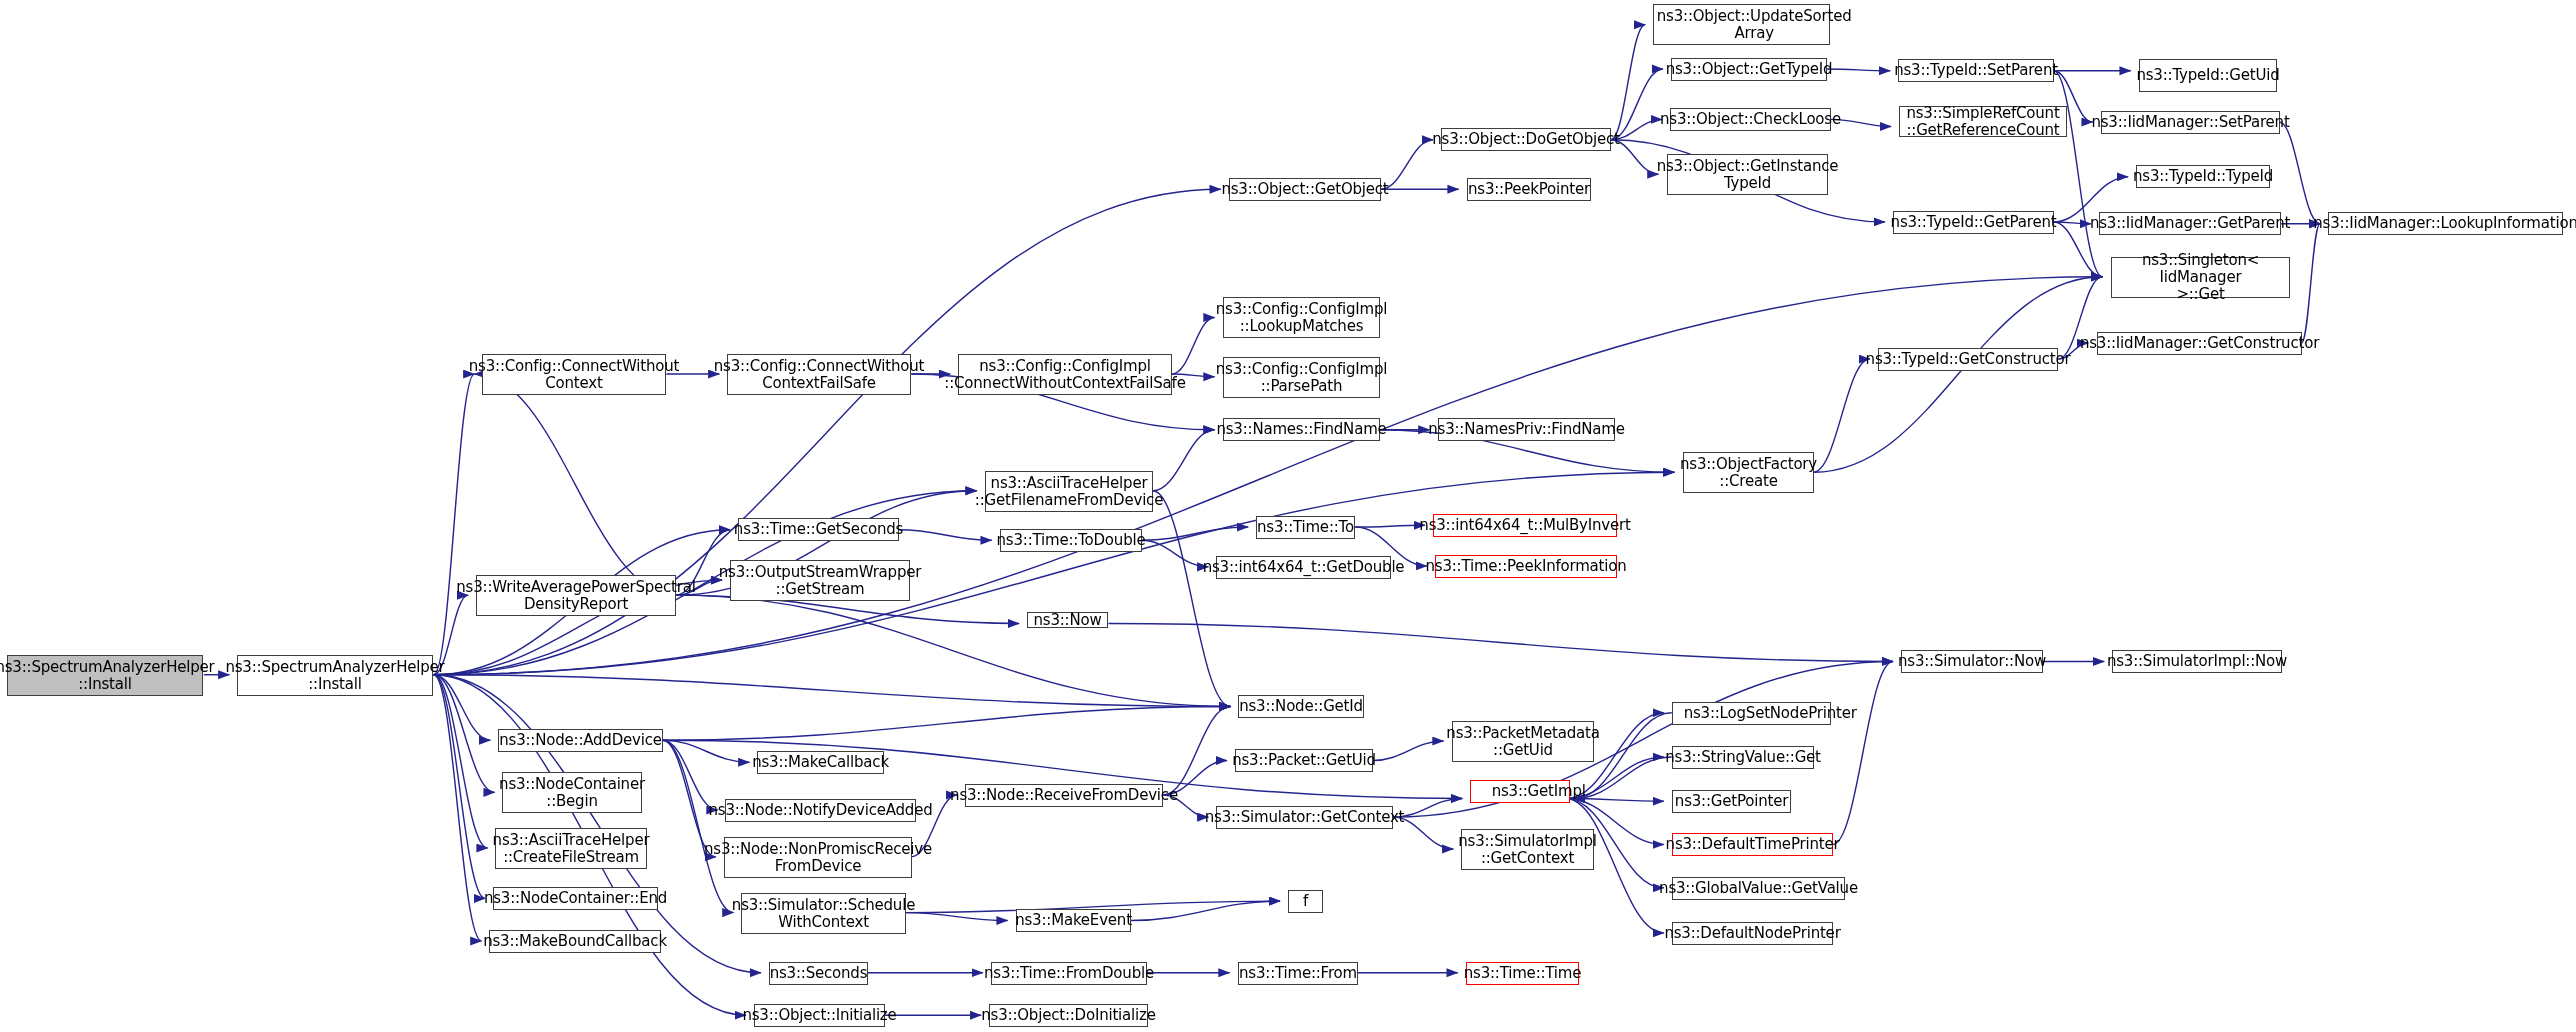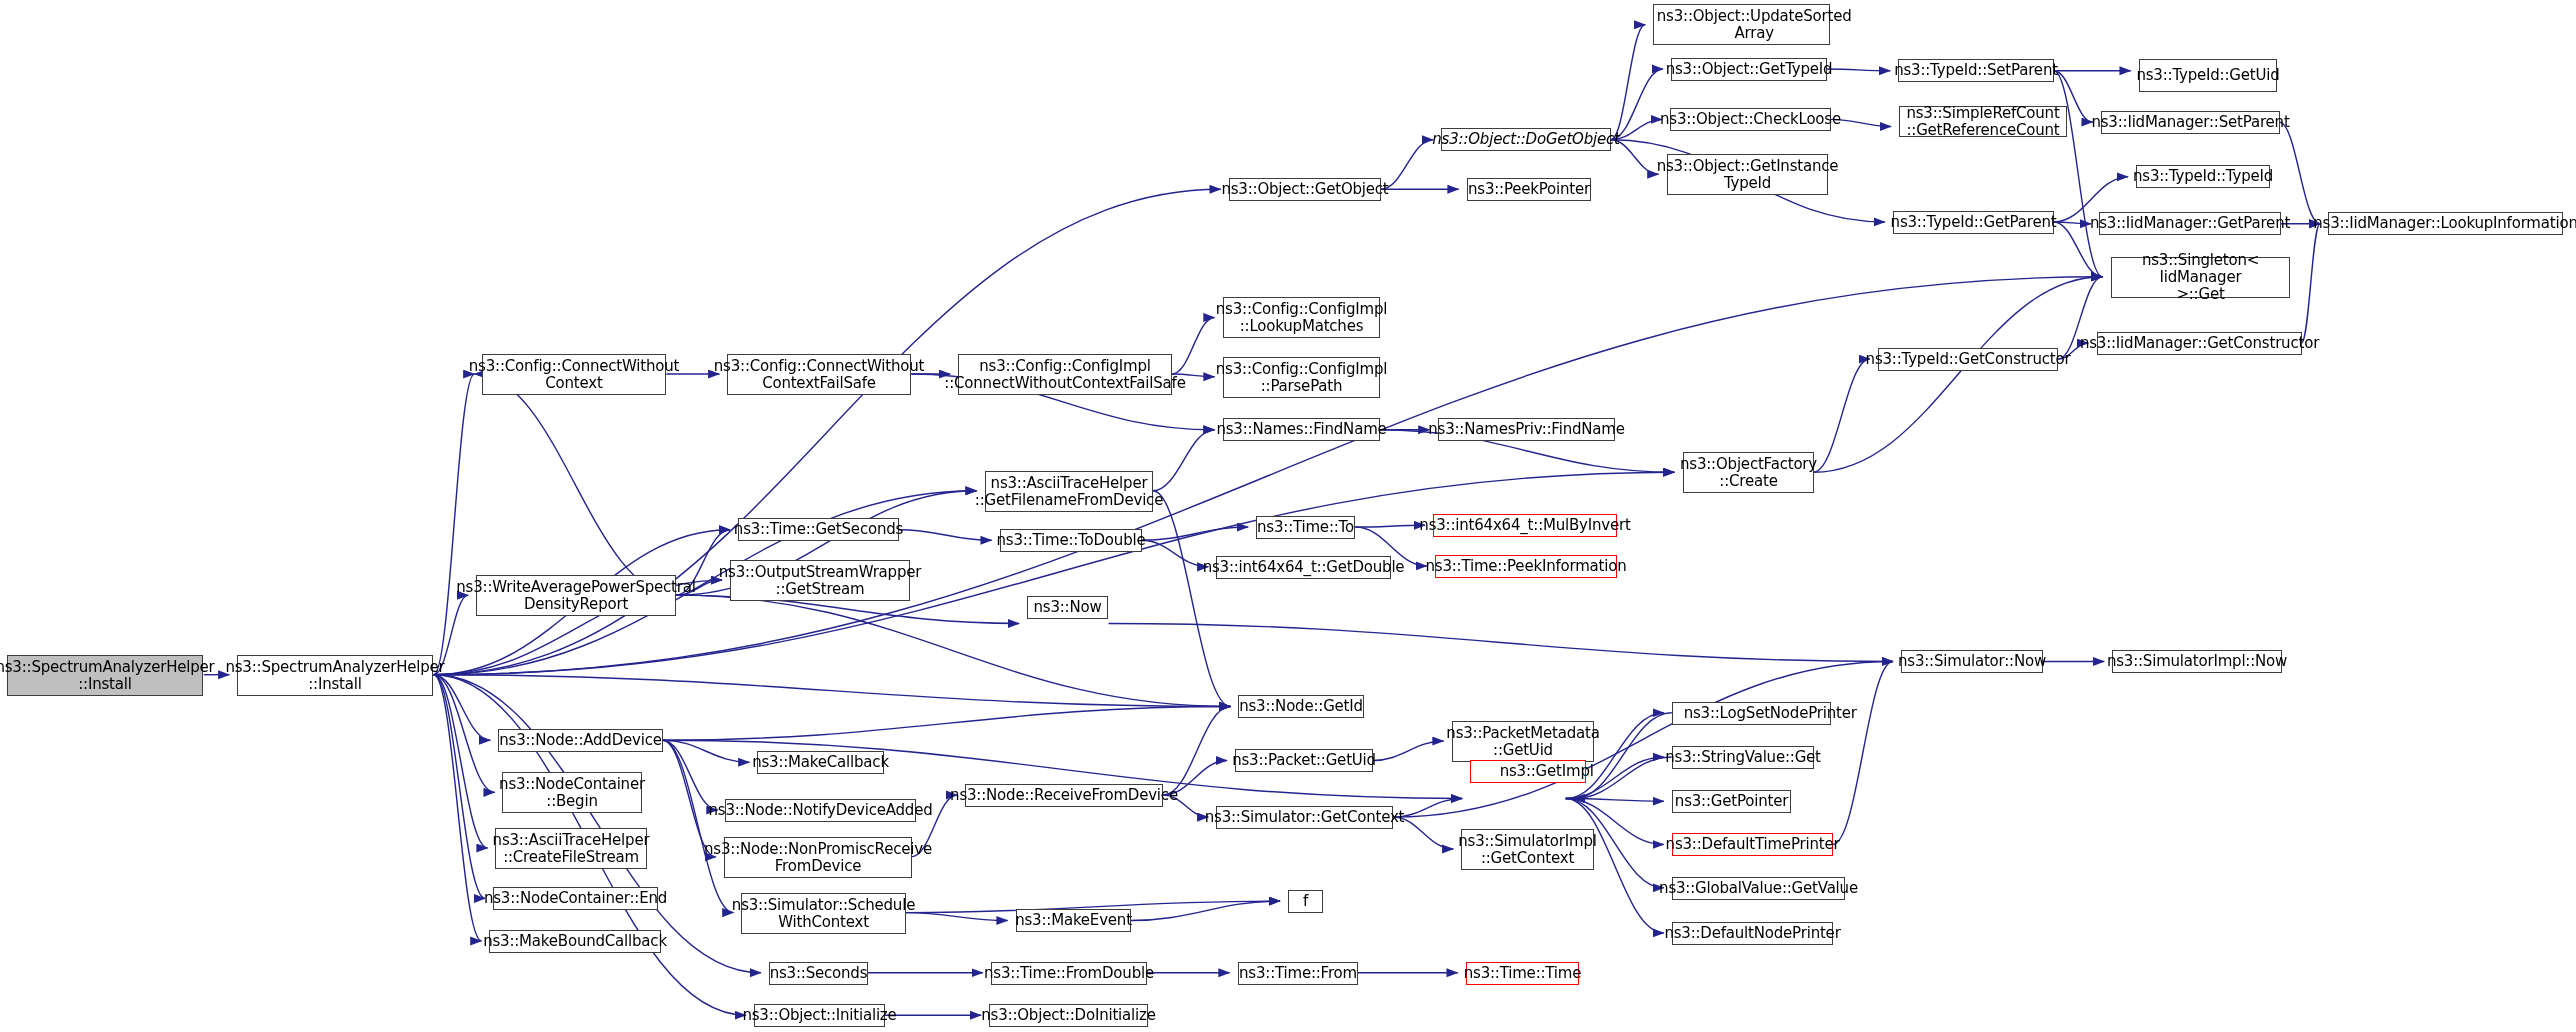--- a/index.html
+++ b/index.html
@@ -166,53 +166,53 @@
       <div class="node" style="left: 985px; top: 471px; width: 168px; height: 41px;">ns3::AsciiTraceHelper
 ::GetFilenameFromDevice</div>
       <div class="node" style="left: 738px; top: 518px; width: 161px; height: 23px;">ns3::Time::GetSeconds</div>
       <div class="node" style="left: 1000px; top: 529px; width: 142px; height: 23px;">ns3::Time::ToDouble</div>
       <div class="node" style="left: 1256px; top: 516px; width: 99px; height: 23px;">ns3::Time::To</div>
       <div class="node red" style="left: 1433px; top: 514px; width: 184px; height: 23px;">ns3::int64x64_t::MulByInvert</div>
       <div class="node red" style="left: 1435px; top: 555px; width: 182px; height: 23px;">ns3::Time::PeekInformation</div>
       <div class="node" style="left: 1216px; top: 556px; width: 175px; height: 23px;">ns3::int64x64_t::GetDouble</div>
       <div class="node" style="left: 730px; top: 560px; width: 180px; height: 41px;">ns3::OutputStreamWrapper
 ::GetStream</div>
-      <div class="node" style="left: 1027px; top: 596px; width: 81px; height: 23px;">ns3::Now</div>
+      <div class="node" style="left: 1027px; top: 612px; width: 81px; height: 16px;">ns3::Now</div>
       <div class="node" style="left: 1238px; top: 695px; width: 126px; height: 23px;">ns3::Node::GetId</div>
       <div class="node" style="left: 757px; top: 751px; width: 127px; height: 23px;">ns3::MakeCallback</div>
       <div class="node" style="left: 725px; top: 799px; width: 191px; height: 23px;">ns3::Node::NotifyDeviceAdded</div>
       <div class="node" style="left: 724px; top: 837px; width: 188px; height: 41px;">ns3::Node::NonPromiscReceive
 FromDevice</div>
       <div class="node" style="left: 965px; top: 784px; width: 198px; height: 23px;">ns3::Node::ReceiveFromDevice</div>
       <div class="node" style="left: 1235px; top: 749px; width: 138px; height: 23px;">ns3::Packet::GetUid</div>
       <div class="node" style="left: 1452px; top: 721px; width: 142px; height: 41px;">ns3::PacketMetadata
 ::GetUid</div>
       <div class="node" style="left: 1216px; top: 806px; width: 177px; height: 23px;">ns3::Simulator::GetContext</div>
-      <div class="node red" style="left: 1470px; top: 760px; width: 116px; height: 23px; padding-left: 40px;">ns3::GetImpl</div>
+      <div class="node red" style="left: 1470px; top: 780px; width: 100px; height: 23px; padding-left: 40px;">ns3::GetImpl</div>
       <div class="node" style="left: 1461px; top: 829px; width: 133px; height: 41px;">ns3::SimulatorImpl
 ::GetContext</div>
       <div class="node" style="left: 1672px; top: 702px; width: 159px; height: 23px; padding-left: 40px;">ns3::LogSetNodePrinter</div>
       <div class="node" style="left: 1672px; top: 746px; width: 142px; height: 23px;">ns3::StringValue::Get</div>
       <div class="node" style="left: 1672px; top: 790px; width: 119px; height: 23px;">ns3::GetPointer</div>
       <div class="node red" style="left: 1672px; top: 833px; width: 161px; height: 23px;">ns3::DefaultTimePrinter</div>
       <div class="node" style="left: 1672px; top: 877px; width: 173px; height: 23px;">ns3::GlobalValue::GetValue</div>
       <div class="node" style="left: 1672px; top: 922px; width: 161px; height: 23px;">ns3::DefaultNodePrinter</div>
       <div class="node" style="left: 741px; top: 893px; width: 165px; height: 41px;">ns3::Simulator::Schedule
 WithContext</div>
       <div class="node" style="left: 1016px; top: 909px; width: 115px; height: 23px;">ns3::MakeEvent</div>
       <div class="node" style="left: 1288px; top: 890px; width: 35px; height: 23px;">f</div>
       <div class="node" style="left: 769px; top: 962px; width: 99px; height: 23px;">ns3::Seconds</div>
       <div class="node" style="left: 991px; top: 962px; width: 156px; height: 23px;">ns3::Time::FromDouble</div>
       <div class="node" style="left: 1238px; top: 962px; width: 120px; height: 23px;">ns3::Time::From</div>
       <div class="node red" style="left: 1466px; top: 962px; width: 113px; height: 23px;">ns3::Time::Time</div>
       <div class="node" style="left: 754px; top: 1004px; width: 131px; height: 23px;">ns3::Object::Initialize</div>
       <div class="node" style="left: 989px; top: 1004px; width: 159px; height: 23px;">ns3::Object::DoInitialize</div>
       <div class="node" style="left: 1229px; top: 178px; width: 152px; height: 23px;">ns3::Object::GetObject</div>
       <div class="node" style="left: 1467px; top: 178px; width: 124px; height: 23px;">ns3::PeekPointer</div>
-      <div class="node" style="left: 1441px; top: 128px; width: 170px; height: 23px; font-style: italic;">ns3::Object::DoGetObject</div>
+      <div class="node" style="left: 1441px; top: 128px; width: 170px; height: 23px;">ns3::Object::DoGetObject</div>
       <div class="node" style="left: 1653px; top: 4.4px; width: 177px; height: 41px; padding-left: 28px;">ns3::Object::UpdateSorted
 Array</div>
       <div class="node" style="left: 1671px; top: 58px; width: 156px; height: 23px;">ns3::Object::GetTypeId</div>
       <div class="node" style="left: 1670px; top: 108px; width: 161px; height: 23px;">ns3::Object::CheckLoose</div>
       <div class="node" style="left: 1667px; top: 154px; width: 161px; height: 41px;">ns3::Object::GetInstance
 TypeId</div>
       <div class="node" style="left: 1899px; top: 106px; width: 168px; height: 31px;">ns3::SimpleRefCount
 ::GetReferenceCount</div>
       <div class="node" style="left: 1898px; top: 59px; width: 156px; height: 23px;">ns3::TypeId::SetParent</div>
       <div class="node" style="left: 1893px; top: 211px; width: 161px; height: 23px;">ns3::TypeId::GetParent</div>

